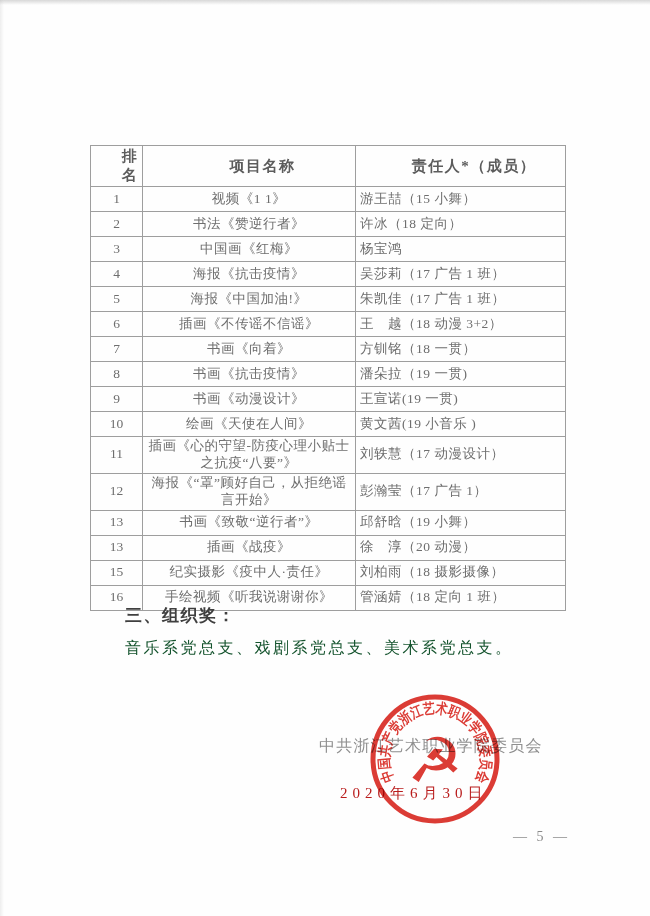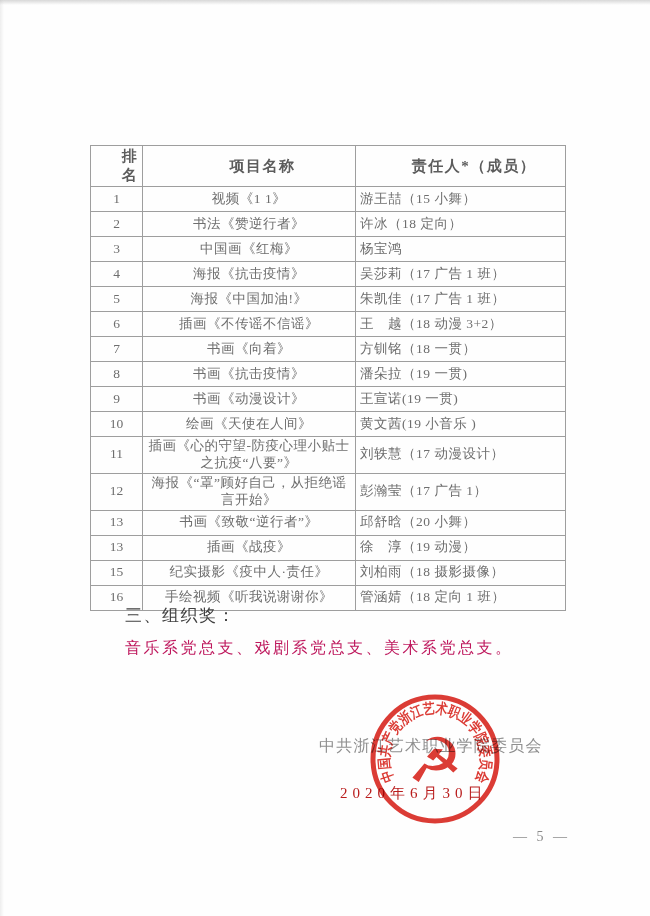--- a/index.html
+++ b/index.html
@@ -48,25 +48,25 @@
   table.awards td {
     height: 22px; font-size: 13.5px; line-height: 1.25;
     padding: 1px 4px; color: #6e6e6e;
   }
   td.c-rank   { text-align: center; }
   td.c-project{ text-align: center; letter-spacing: .5px; }
   td.c-person { text-align: left; padding-left: 9px; letter-spacing: .5px; }
 
   .section-heading {
     position: absolute; left: 125px; top: 604px;
-    font-size: 17px; font-weight: normal; color: #3f3f3f; letter-spacing: 1.5px;
+    font-size: 17px; font-weight: bold; color: #3f3f3f; letter-spacing: 1.5px;
   }
   .section-body {
     position: absolute; left: 125px; top: 638px;
-    font-size: 16px; color: #be185d; letter-spacing: 2.5px;
+    font-size: 16px; color: #14532d; letter-spacing: 2.5px;
   }
 
   .sig-org {
     position: absolute; left: 319px; top: 736px; white-space: nowrap;
     font-size: 16px; color: #8f8f8f; letter-spacing: 1.2px;
   }
   .sig-date {
     position: absolute; left: 340px; top: 784px; white-space: nowrap;
     font-size: 15px; color: #b91c1c; letter-spacing: 5px;
   }
@@ -173,27 +173,27 @@
 
     <tr>
       <td class="c-rank">12</td>
       <td class="c-project">海报《“罩”顾好自己，从拒绝谣言开始》</td>
       <td class="c-person">彭瀚莹（17 广告 1）</td>
     </tr>
 
     <tr>
       <td class="c-rank">13</td>
       <td class="c-project">书画《致敬“逆行者”》</td>
-      <td class="c-person">邱舒晗（20 小舞）</td>
+      <td class="c-person">邱舒晗（19 小舞）</td>
     </tr>
 
     <tr>
       <td class="c-rank">13</td>
       <td class="c-project">插画《战疫》</td>
-      <td class="c-person">徐　淳（19 动漫）</td>
+      <td class="c-person">徐　淳（20 动漫）</td>
     </tr>
 
     <tr>
       <td class="c-rank">15</td>
       <td class="c-project">纪实摄影《疫中人·责任》</td>
       <td class="c-person">刘柏雨（18 摄影摄像）</td>
     </tr>
 
     <tr>
       <td class="c-rank">16</td>

